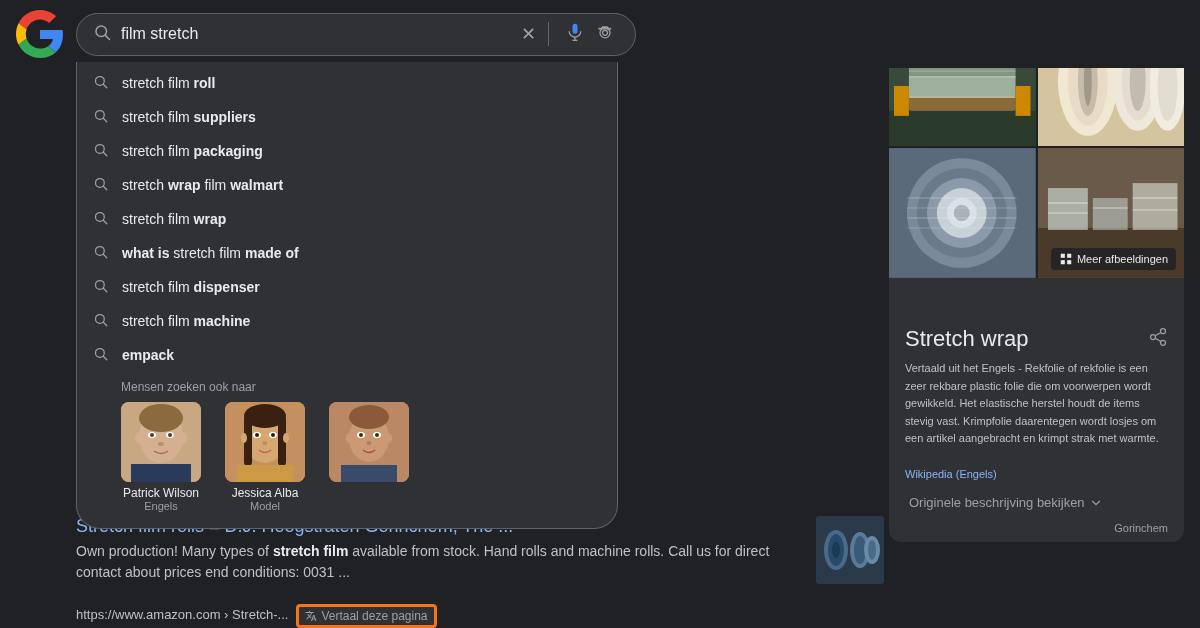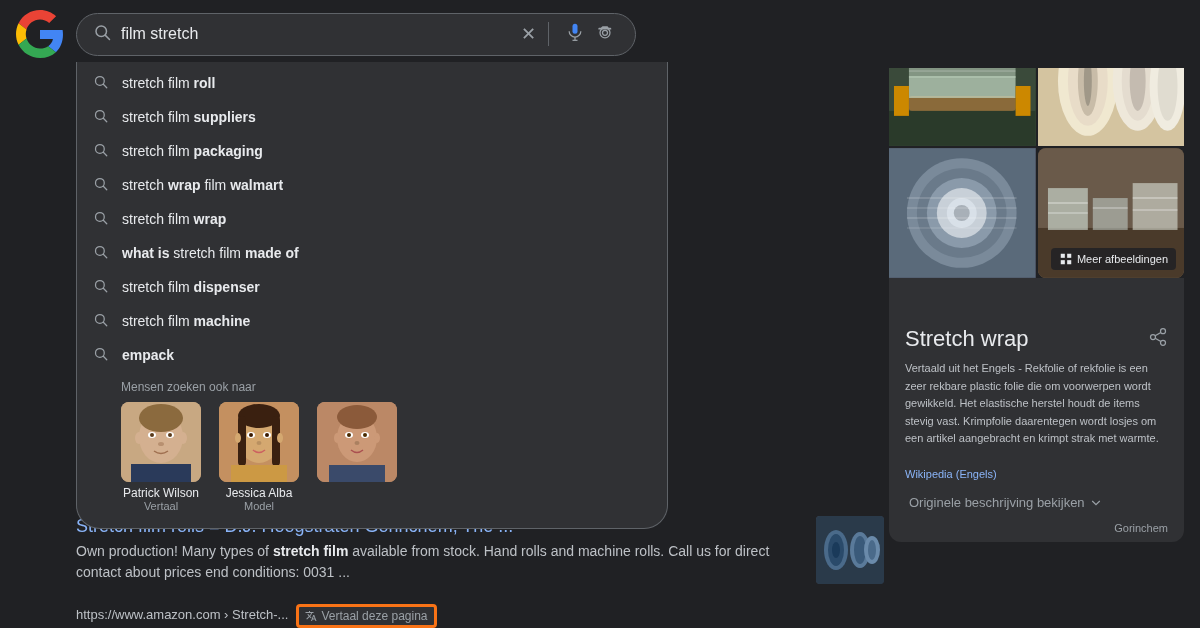--- a/index.html
+++ b/index.html
@@ -74,21 +74,21 @@
       font-size: 18px;
       margin: 0 4px;
       cursor: pointer;
     }
 
     
     .autocomplete {
       position: absolute;
       top: 62px;
       left: 76px;
-      width: 592px;
+      width: 542px;
       background: #303134;
       border-radius: 0 0 24px 24px;
       border: 1px solid #5f6368;
       border-top: none;
       z-index: 100;
       padding: 4px 0 12px 0;
     }
 
     .autocomplete-item {
       display: flex;
@@ -120,21 +120,21 @@
     }
 
     .people-search-label {
       font-size: 12px;
       color: #9aa0a6;
       margin-bottom: 8px;
     }
 
     .people-avatars {
       display: flex;
-      gap: 18px;
+      gap: 24px;
     }
 
     .person-card {
       display: flex;
       flex-direction: column;
       align-items: center;
       cursor: pointer;
     }
 
     .person-avatar {
@@ -502,21 +502,21 @@
 
             <path d="M33 49 Q40 54 47 49" stroke="#a07050" stroke-width="1.5" fill="none"></path>
 
             <ellipse cx="18" cy="36" rx="4" ry="6" fill="#d4b090"></ellipse>
             <ellipse cx="62" cy="36" rx="4" ry="6" fill="#d4b090"></ellipse>
 
             <rect x="10" y="62" width="60" height="20" fill="#2a3a5a"></rect>
           </svg>
         </div>
         <span class="person-name">Patrick Wilson</span>
-        <span class="person-role">Vertaal</span>
+        <span class="person-role">Engels</span>
       </div>
 
       <div class="person-card">
         <div class="person-avatar face-jessica">
           <svg width="80" height="80" viewBox="0 0 80 80">
             <rect width="80" height="80" fill="#c49060"></rect>
             <ellipse cx="40" cy="36" rx="21" ry="25" fill="#d4a870"></ellipse>
 
             <ellipse cx="40" cy="14" rx="21" ry="12" fill="#3a2010"></ellipse>
             <rect x="19" y="14" width="8" height="50" rx="4" fill="#3a2010"></rect>
@@ -731,21 +731,21 @@
           <ellipse cx="73" cy="65" rx="25" ry="25" fill="#c8d0d8"></ellipse>
           <ellipse cx="73" cy="65" rx="15" ry="15" fill="#d8e0e8"></ellipse>
           <ellipse cx="73" cy="65" rx="8" ry="8" fill="#a8b0b8"></ellipse>
 
           <line x1="18" y1="50" x2="128" y2="50" stroke="rgba(255,255,255,0.15)" stroke-width="2"></line>
           <line x1="18" y1="60" x2="128" y2="60" stroke="rgba(255,255,255,0.12)" stroke-width="2"></line>
           <line x1="18" y1="70" x2="128" y2="70" stroke="rgba(255,255,255,0.15)" stroke-width="2"></line>
           <line x1="18" y1="80" x2="128" y2="80" stroke="rgba(255,255,255,0.1)" stroke-width="2"></line>
         </svg>
       </div>
-      <div class="kp-img kp-img-4" style="position:relative;border-radius:8px;">
+      <div class="kp-img kp-img-4" style="position:relative;">
         <svg width="100%" height="130" viewBox="0 0 147 130">
           <rect width="147" height="130" fill="#6a5a4a"></rect>
 
           <rect x="0" y="80" width="147" height="50" fill="#4a3a2a"></rect>
 
           <rect x="10" y="40" width="40" height="42" fill="rgba(200,210,200,0.7)"></rect>
           <rect x="55" y="50" width="35" height="32" fill="rgba(190,200,195,0.6)"></rect>
           <rect x="95" y="35" width="45" height="47" fill="rgba(210,215,205,0.65)"></rect>
 
           <line x1="10" y1="55" x2="50" y2="55" stroke="rgba(255,255,255,0.4)" stroke-width="1.5"></line>

